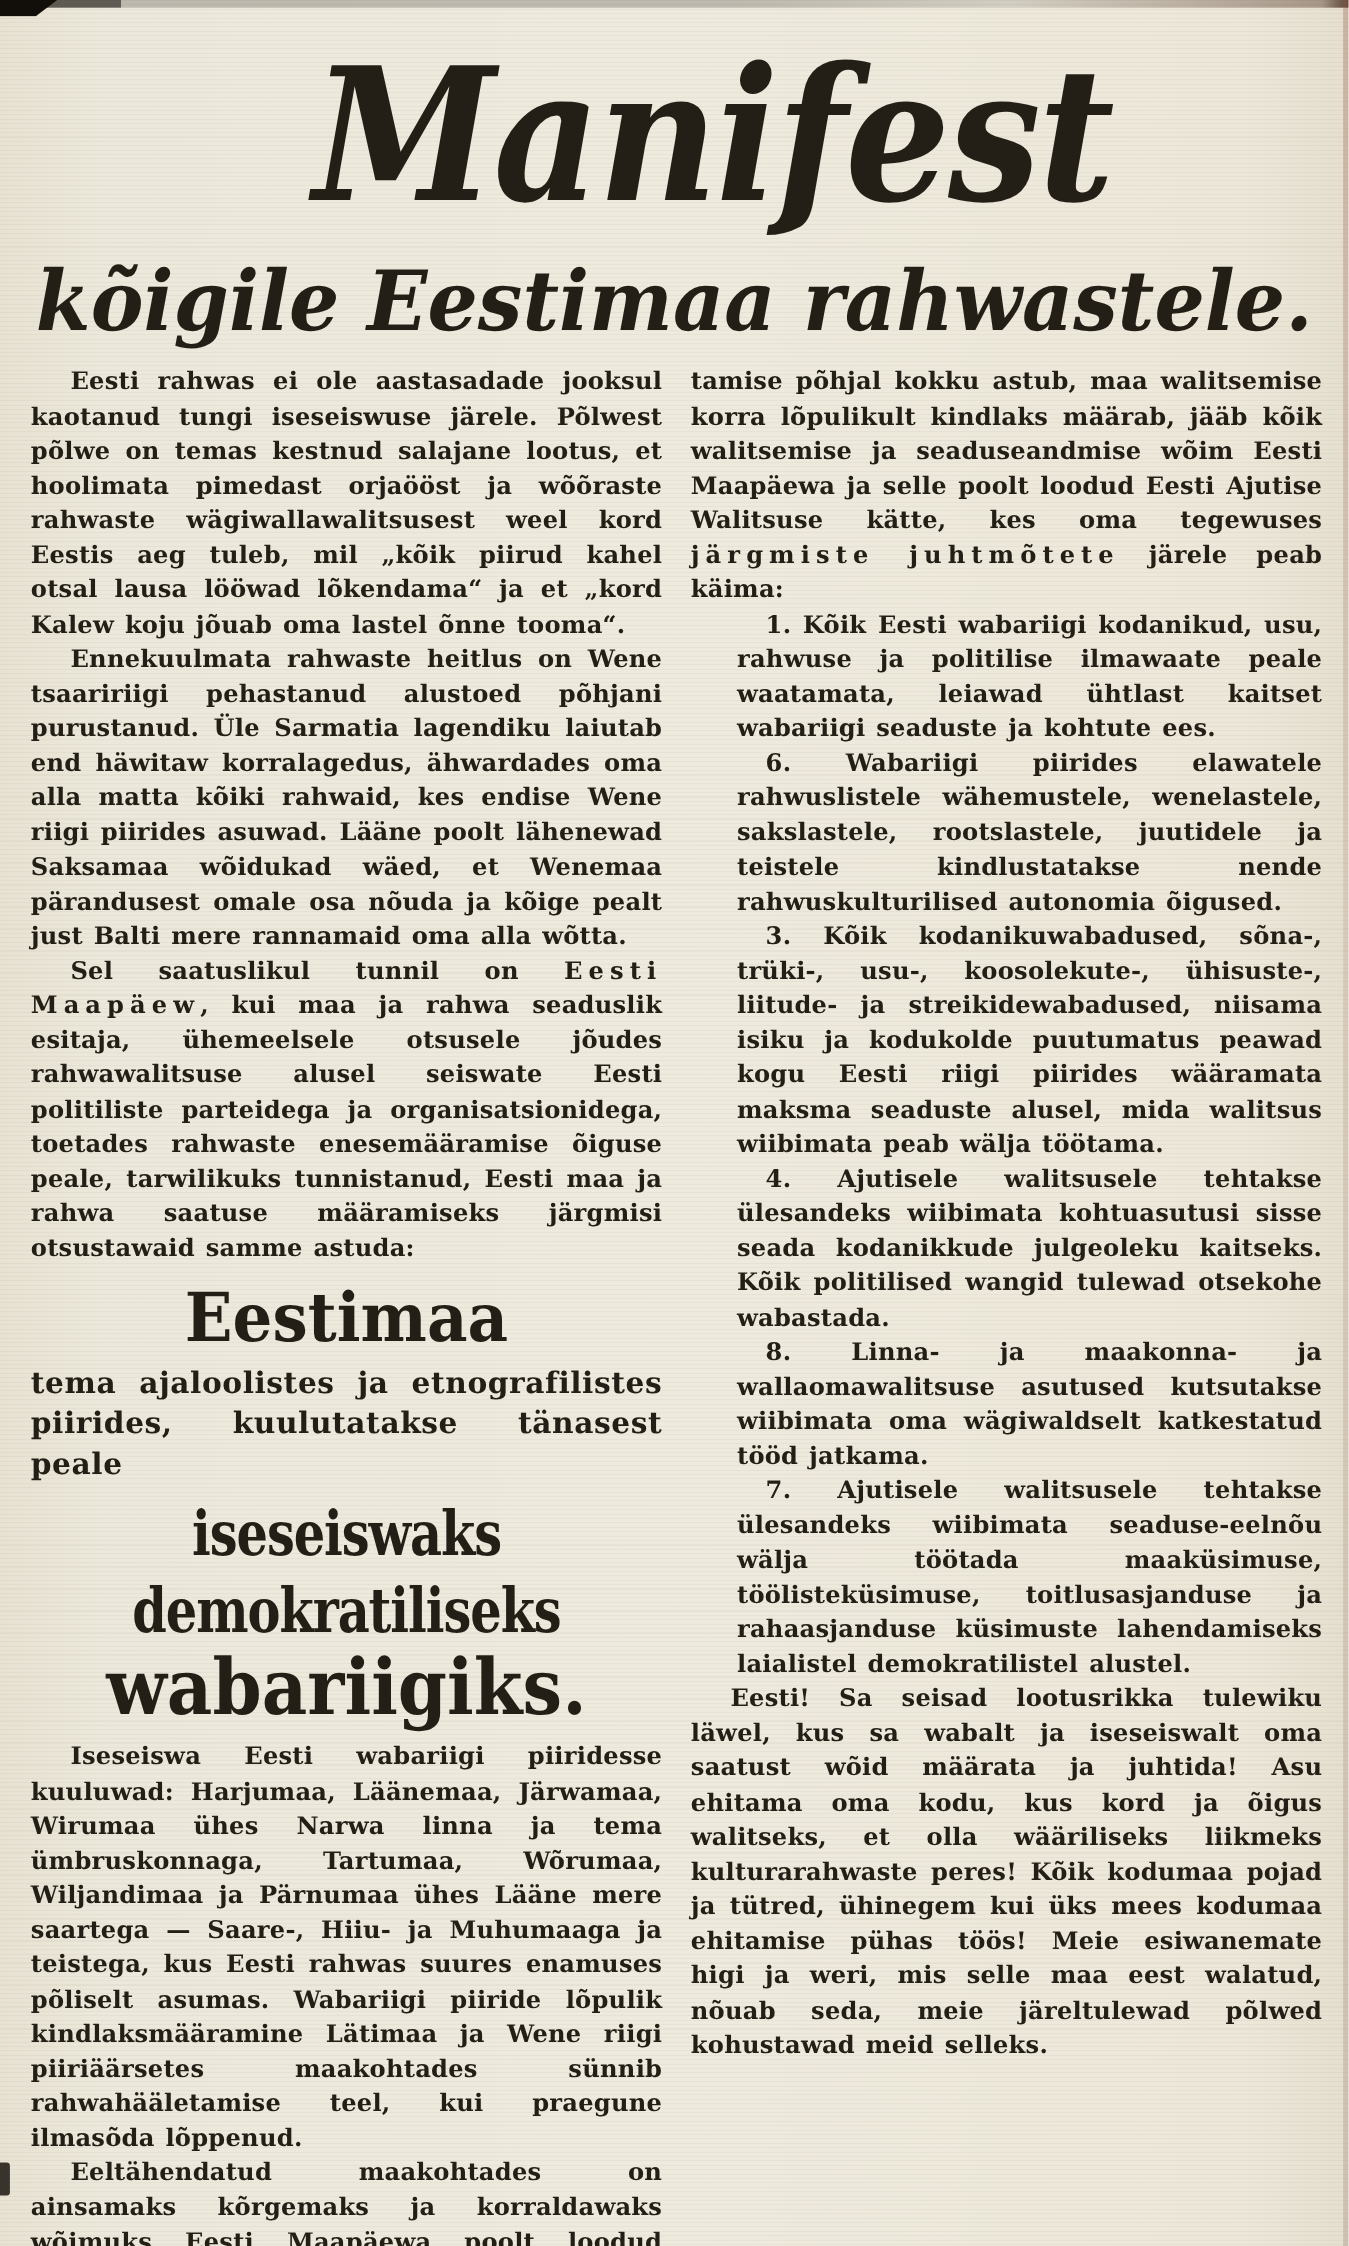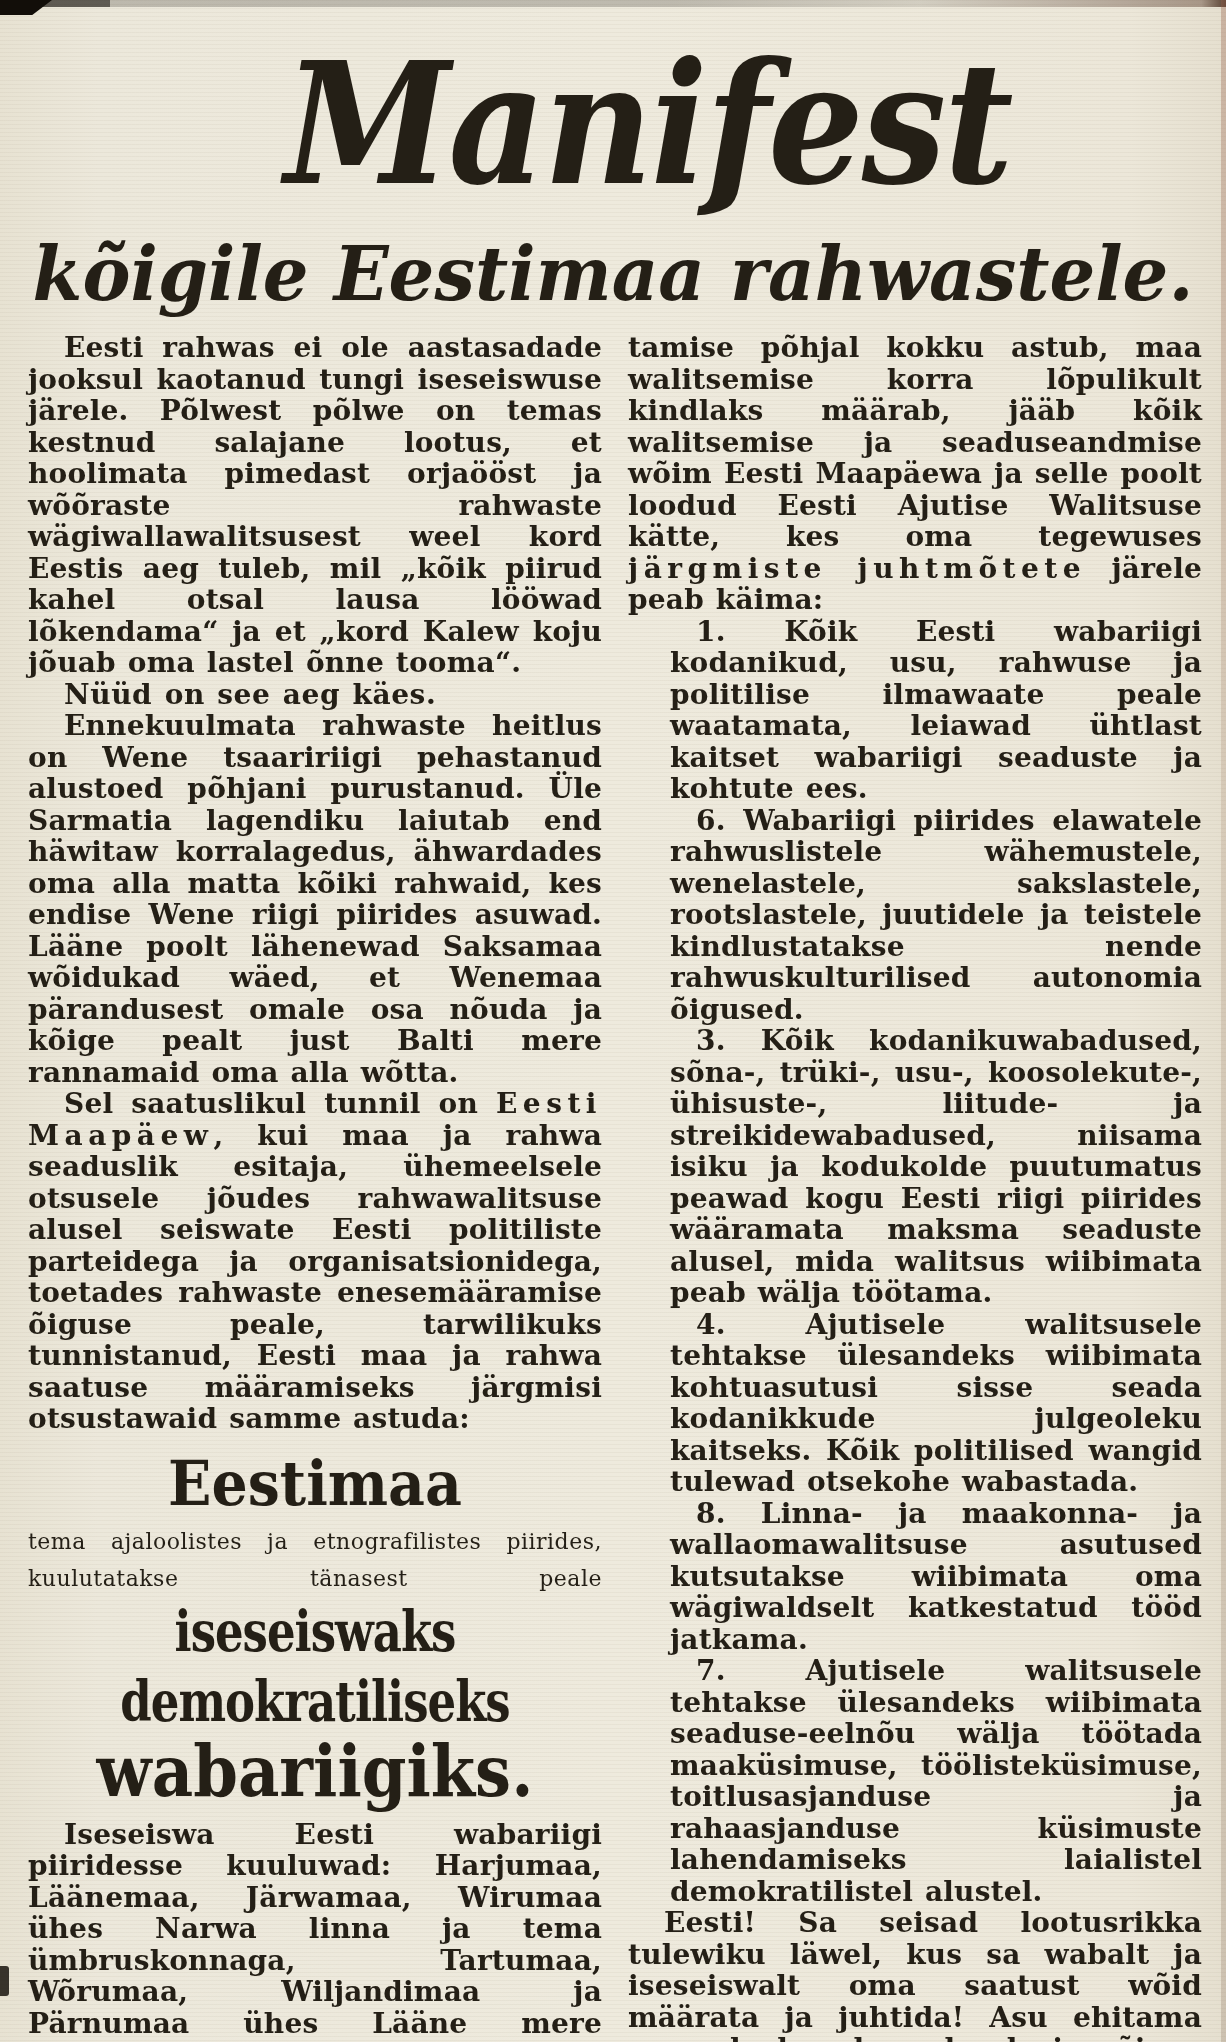--- a/index.html
+++ b/index.html
@@ -25,30 +25,30 @@
     margin:18px 0 0 70px;font-size:150px;line-height:188px;font-weight:bold;
     letter-spacing:-2px;transform:scaleY(1.12);transform-origin:top center;
   }
   h2.subtitle{
     margin:14px 0 4px;font-size:72px;line-height:102px;font-weight:bold;
     letter-spacing:0px;white-space:nowrap;transform:scaleY(1.05);transform-origin:top center;
   }
 
   .columns{display:flex;gap:26px;padding:6px 24px 0 28px;}
   .col{width:574px;}
-  .para{margin:0;text-align:justify;font-size:28px;line-height:31.5px;font-weight:bold;
+  .para{margin:0;text-align:justify;font-size:22px;line-height:31.5px;font-weight:bold;
     letter-spacing:.2px;word-spacing:2px;}
   .para.indent{text-indent:36px;}
   .para.item{padding-left:42px;text-indent:26px;}
   .para.lead{letter-spacing:.6px;}
   .spaced{letter-spacing:5.5px;}
 
   .proclamation{margin:16px 0 12px;}
   .procl-name{margin:6px 0 8px;font-size:57px;line-height:64px;font-weight:bold;text-align:center;transform:scaleY(1.08);}
-  .procl-sub{margin:0 0 14px;font-size:22px;line-height:37px;font-weight:normal;
+  .procl-sub{margin:0 0 24px;font-size:27px;line-height:37px;font-weight:bold;
     text-align:justify;text-align-last:justify;letter-spacing:.5px;}
   .procl-main{margin:6px 0 0;font-size:45px;line-height:56px;font-weight:bold;text-align:center;
     transform:scaleY(1.25);transform-origin:center;letter-spacing:-1px;}
   .procl-state{margin:14px 0 2px;font-size:64px;line-height:70px;font-weight:bold;text-align:center;transform:scaleY(1.1);}
 </style>
 </head>
 <body>
 
 <div class="scan-strip-top"></div>
 <div class="scan-wedge"></div>
@@ -57,21 +57,20 @@
 
 <div class="masthead">
   <h1 class="title">Manifest</h1>
   <h2 class="subtitle">kõigile Eestimaa rahwastele.</h2>
 </div>
 
 <div class="columns">
   <div class="col">
     <div>
         <p class="para indent"><span>Eesti rahwas ei ole aastasadade jooksul kaotanud tungi iseseiswuse järele. Põlwest põlwe on temas kestnud salajane lootus, et hoolimata pimedast orjaööst ja wõõraste rahwaste wägiwallawalitsusest weel kord Eestis aeg tuleb, mil „kõik piirud kahel otsal lausa lööwad lõkendama“ ja et „kord Kalew koju jõuab oma lastel õnne tooma“.</span></p>
-        <p class="para indent lead"><span>Nüüd on see aeg käes.</span></p>
         <p class="para indent"><span>Ennekuulmata rahwaste heitlus on Wene tsaaririigi pehastanud alustoed põhjani purustanud. Üle Sarmatia lagendiku laiutab end häwitaw korralagedus, ähwardades oma alla matta kõiki rahwaid, kes endise Wene riigi piirides asuwad. Lääne poolt lähenewad Saksamaa wõidukad wäed, et Wenemaa pärandusest omale osa nõuda ja kõige pealt just Balti mere rannamaid oma alla wõtta.</span></p>
         <p class="para indent"><span>Sel saatuslikul tunnil on </span><span class="spaced">Eesti Maapäew</span><span>, kui maa ja rahwa seaduslik esitaja, ühemeelsele otsusele jõudes rahwawalitsuse alusel seiswate Eesti politiliste parteidega ja organisatsionidega, toetades rahwaste enesemääramise õiguse peale, tarwilikuks tunnistanud, Eesti maa ja rahwa saatuse määramiseks järgmisi otsustawaid samme astuda:</span></p>
       </div>
 
     <div class="proclamation">
       <div class="procl-name">Eestimaa</div>
       <div class="procl-sub">tema ajaloolistes ja etnografilistes piirides, kuulutatakse tänasest peale</div>
       <div class="procl-main">iseseiswaks demokratiliseks</div>
       <div class="procl-state">wabariigiks.</div>
     </div>

